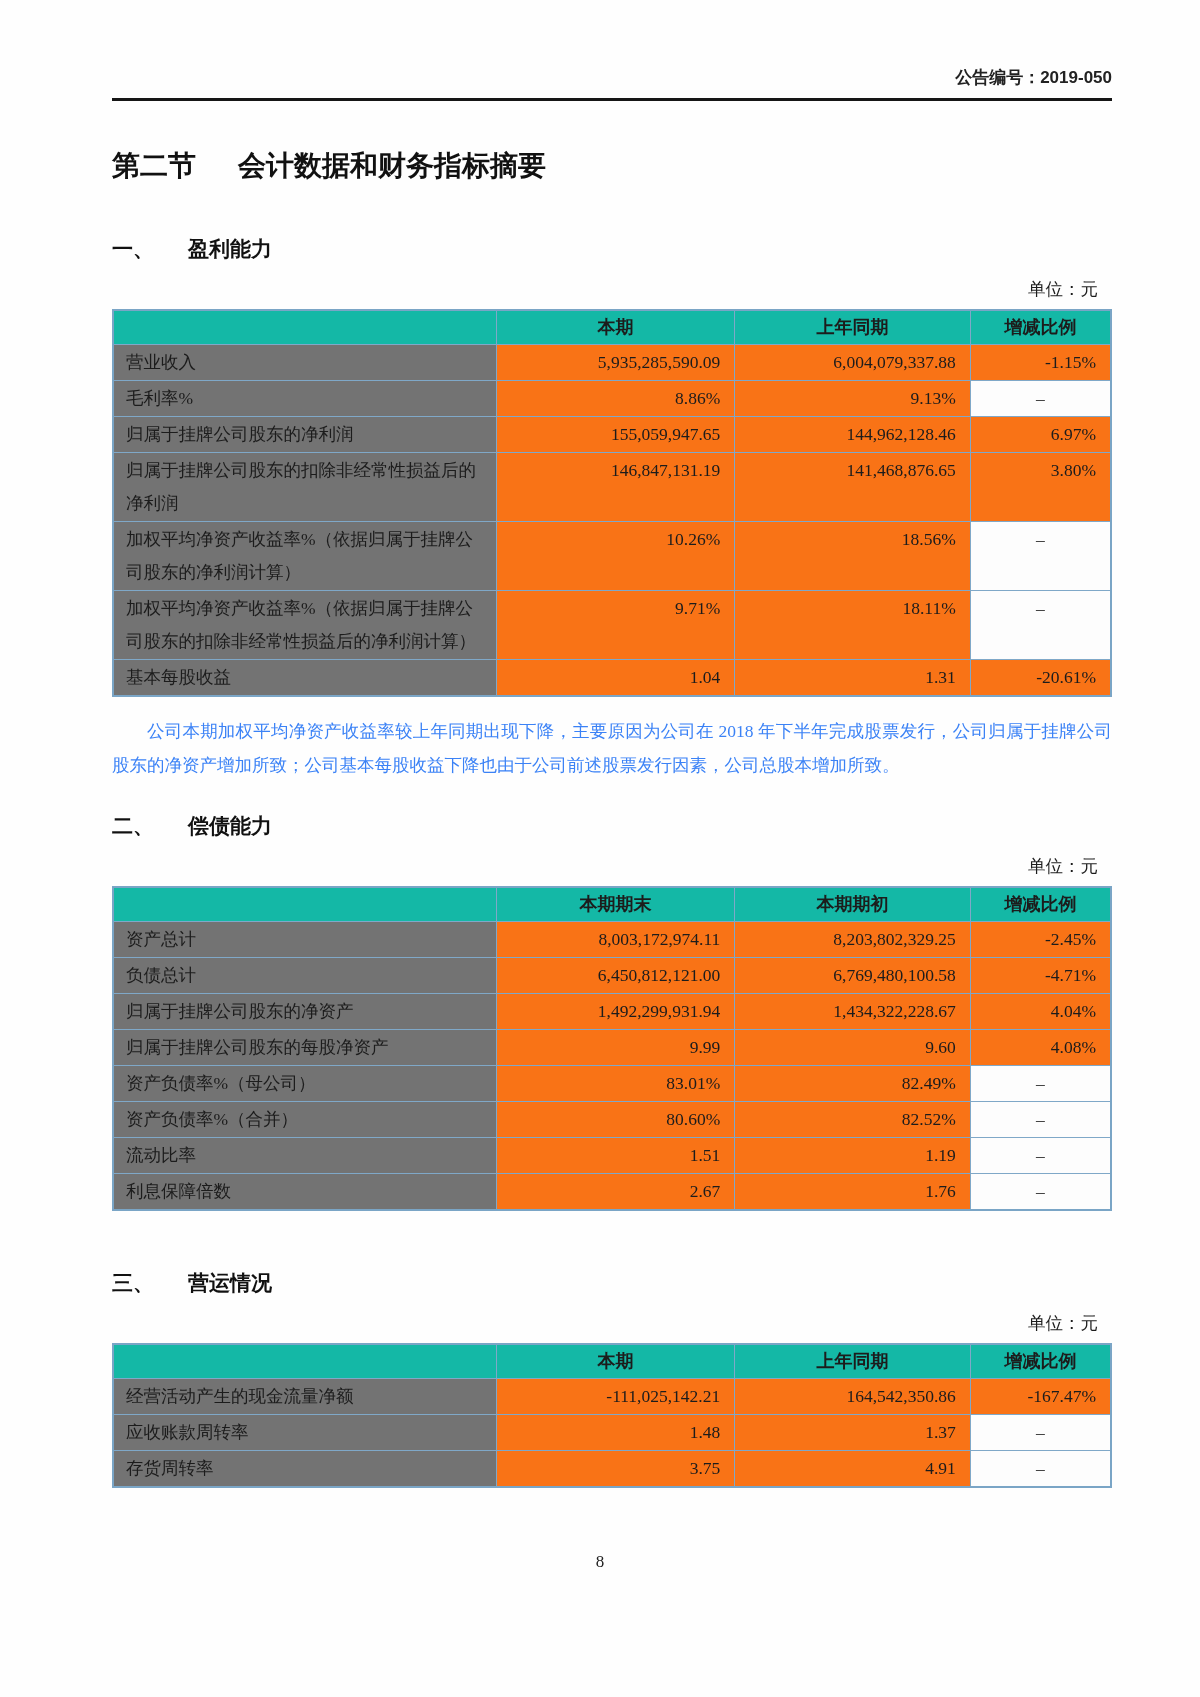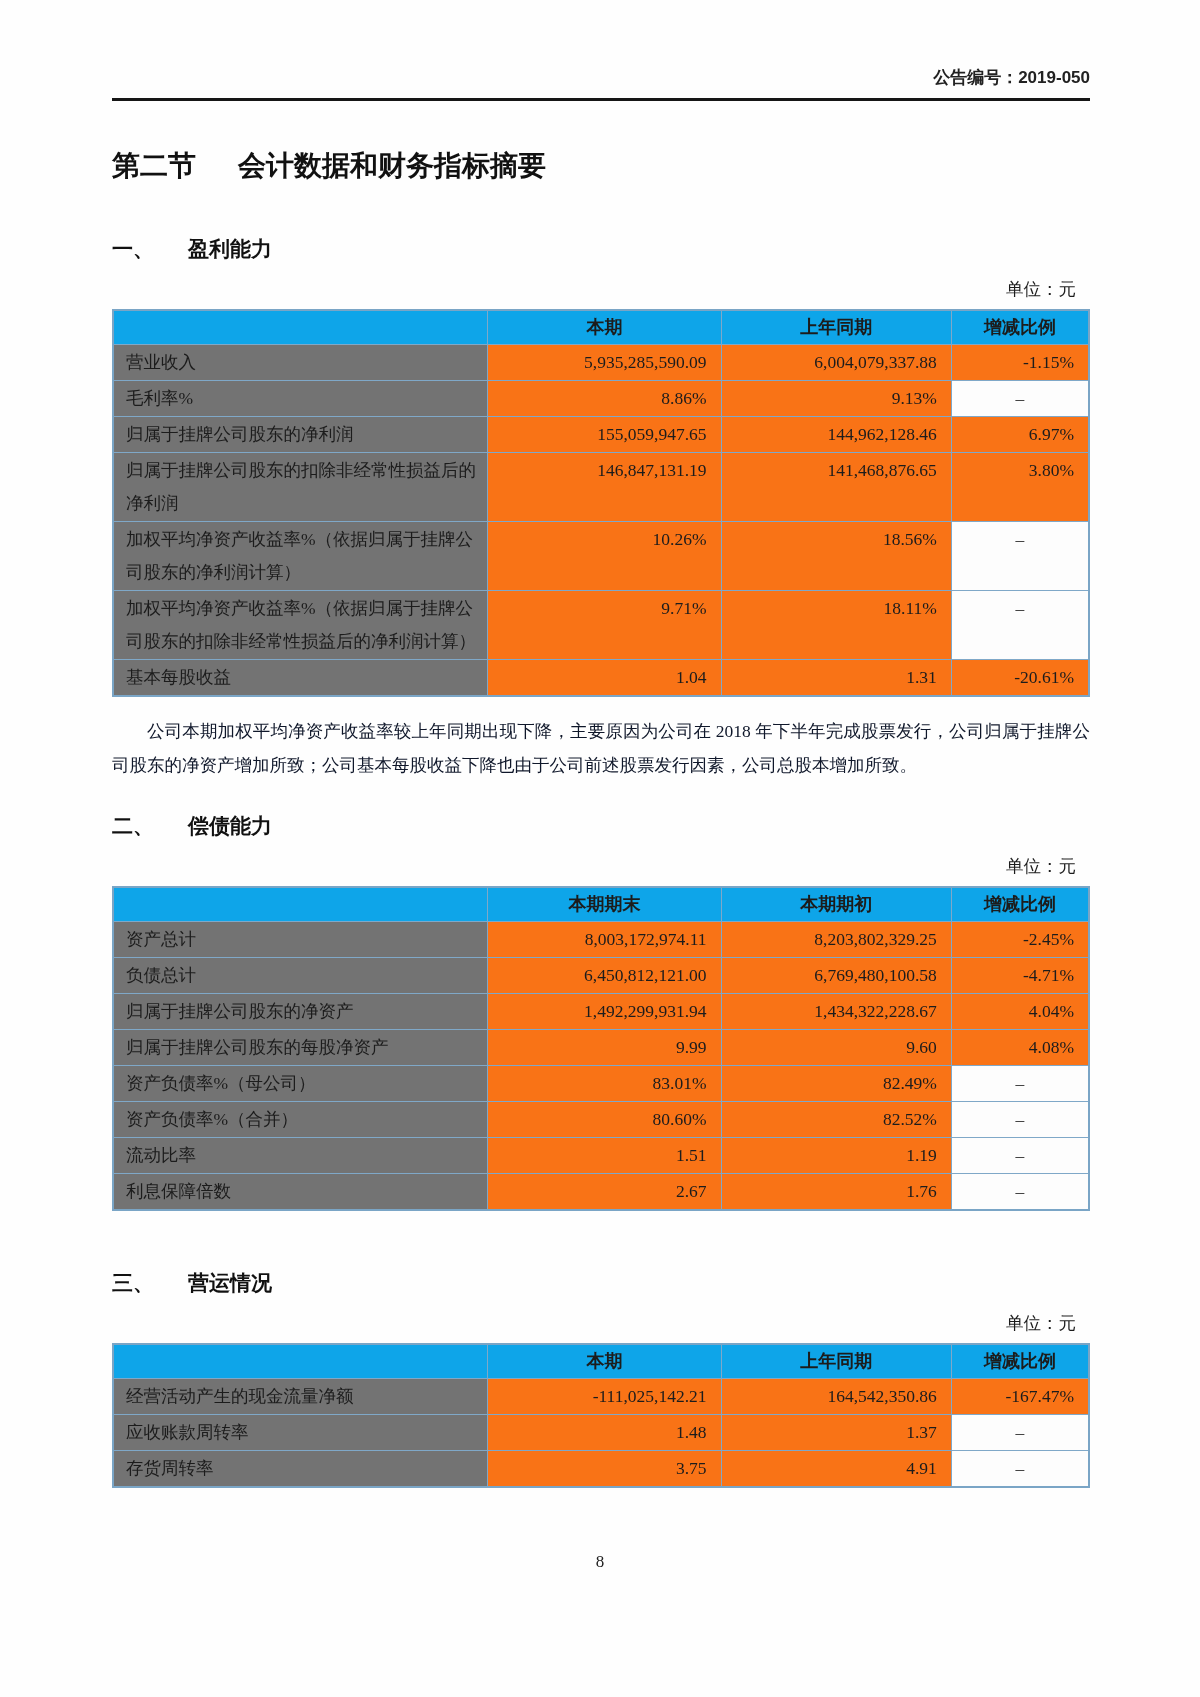--- a/index.html
+++ b/index.html
@@ -1,21 +1,21 @@
 <!DOCTYPE html>
 <html lang="zh"><head>
 <meta charset="utf-8">
 <style>
   html,body{margin:0;padding:0;}
   body{
     width:1200px; min-height:1697px; background:#fefefe; color:#1c1c1c;
     font-family:"Liberation Serif","DejaVu Serif",serif;
     position:relative; box-sizing:border-box;
   }
-  .page{ padding:66px 110px 0 112px; }
+  .page{ padding:66px 88px 0 112px; }
 
   
   .doc-header{
     text-align:right;
     font-family:"Liberation Sans","DejaVu Sans",sans-serif;
     font-weight:bold; font-size:17px; color:#222;
     padding-bottom:9px; border-bottom:3px solid #161616;
   }
 
   
@@ -49,36 +49,36 @@
     border:2px solid #7aa5c6;
     font-size:17.5px;
   }
   table.fin-table th, table.fin-table td{
     border:1px solid #7fa8c8;
     vertical-align:top;
     line-height:33px;
     padding:1px 0;
   }
   table.fin-table thead th{
-    background:#0ea5e9;
+    background:#14b8a6;
     font-family:"Liberation Sans","DejaVu Sans",sans-serif;
     font-weight:bold; font-size:18px; text-align:center;
     line-height:31px;
   }
   table.fin-table td.lbl{ text-align:left; padding-left:12px; padding-right:8px; background:#737373; }
   table.fin-table td.num{ text-align:right; padding-right:14px; background:#f97316; }
   table.fin-table td.dash{ text-align:center; background:#fdfdfd; }
 
   col.c0{ width:38.4%; } col.c1{ width:23.9%; } col.c2{ width:23.6%; } col.c3{ width:14.1%; }
 
   
   .note-para{
     margin-top:18px;
     font-size:17.5px; line-height:1.92; text-align:justify;
-    text-indent:2em; color:#0f172a;
+    text-indent:2em; color:#3b82f6;
   }
 
   
   .page-number{
     position:absolute; left:0; right:0; top:1552px;
     text-align:center; font-size:17px; color:#222;
   }
 </style>
 </head>
 <body>

